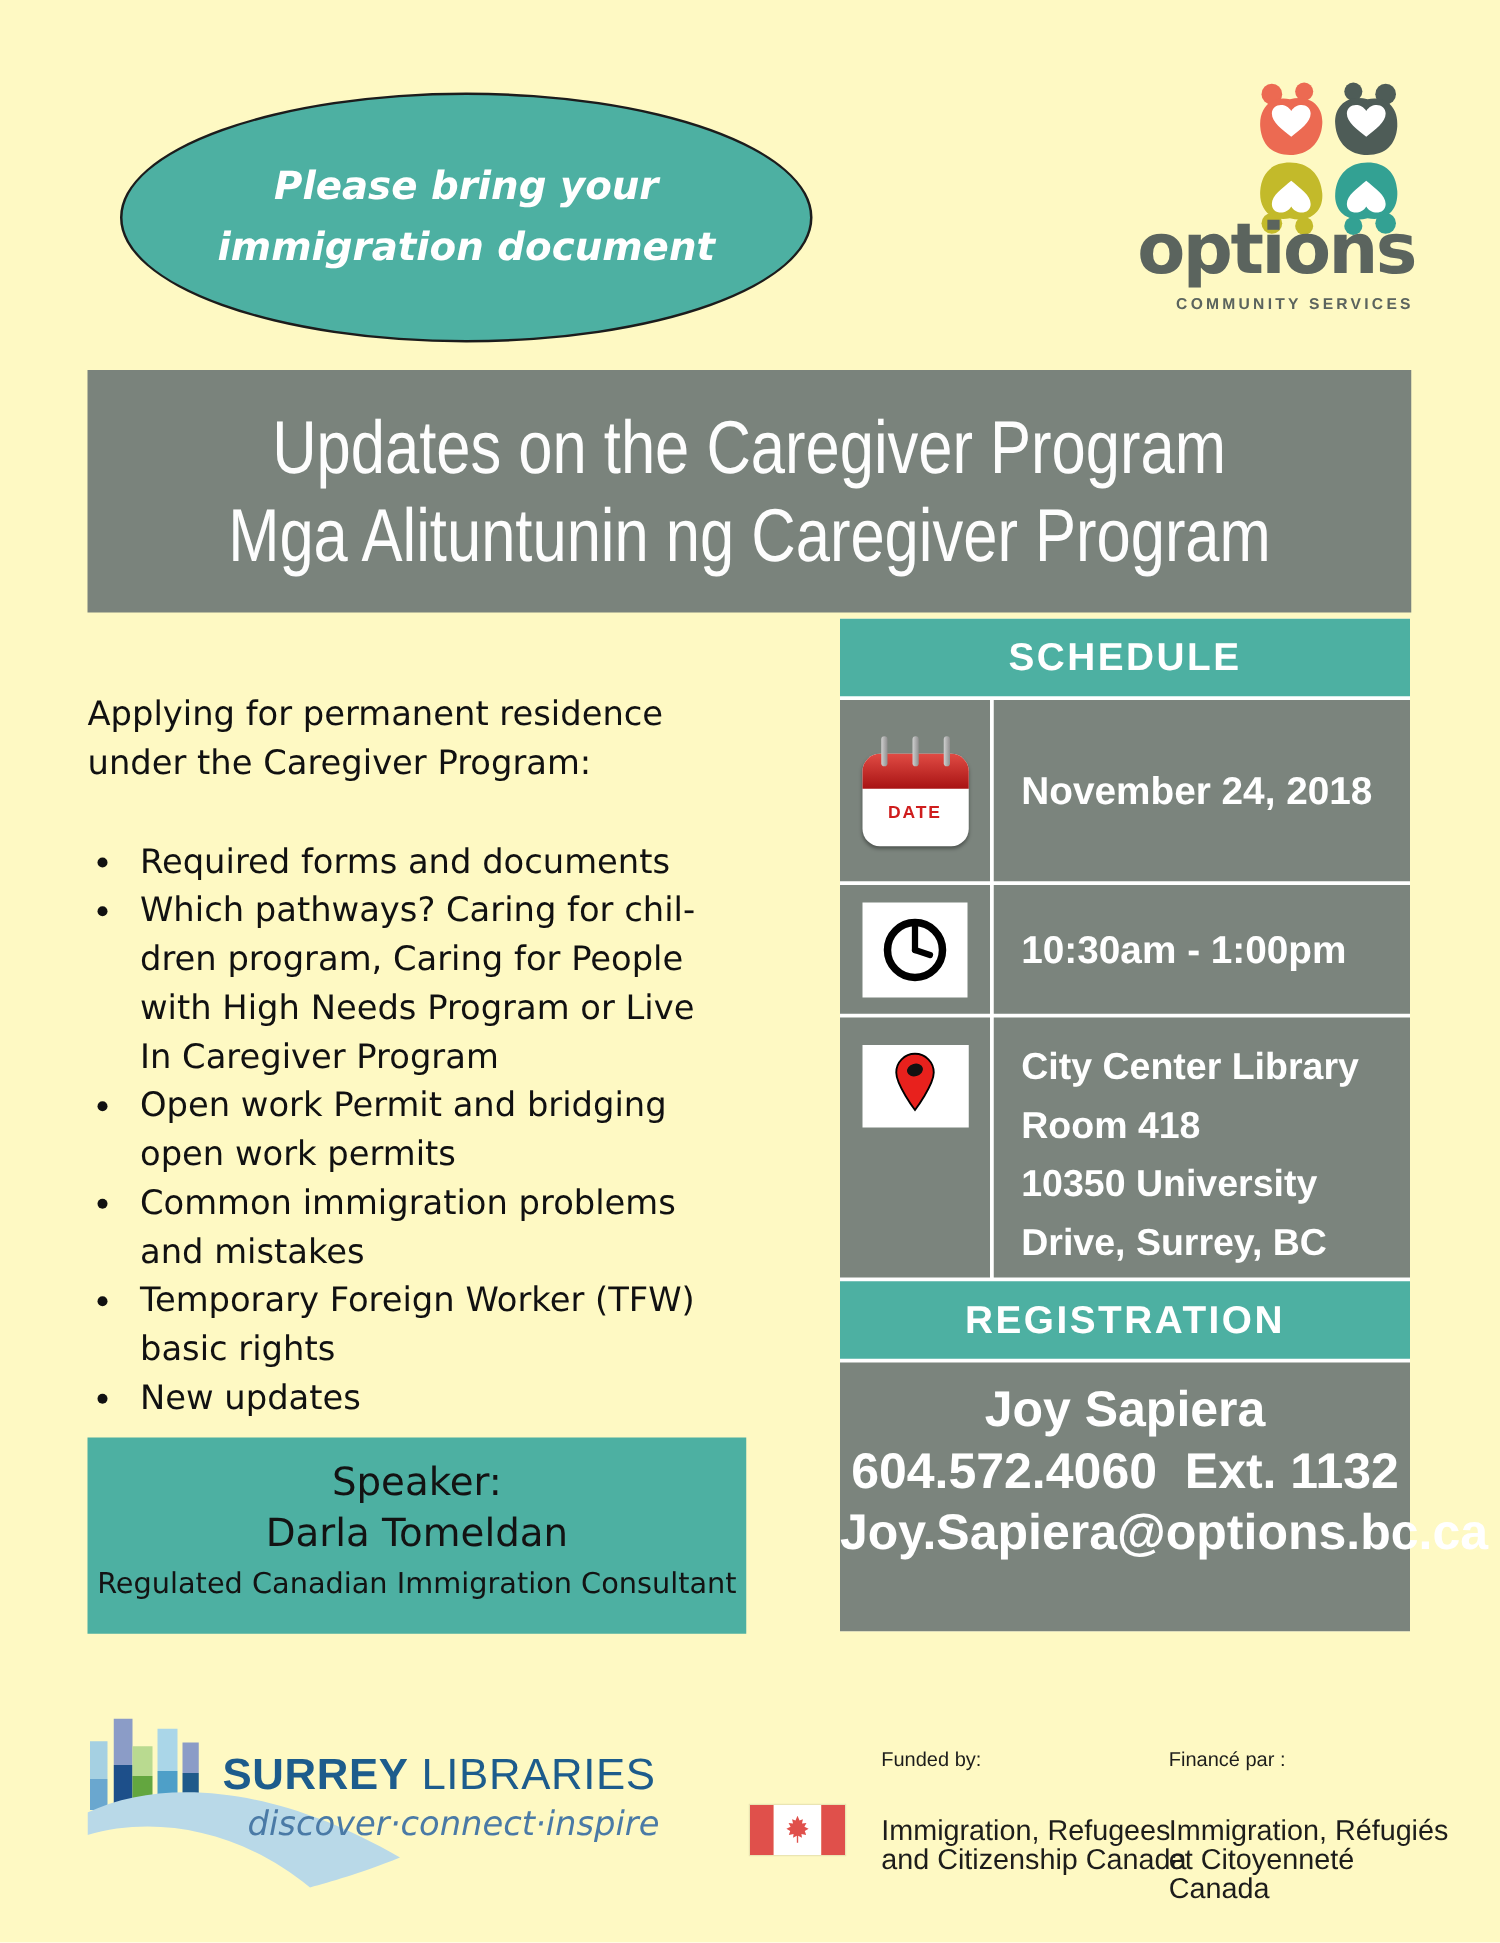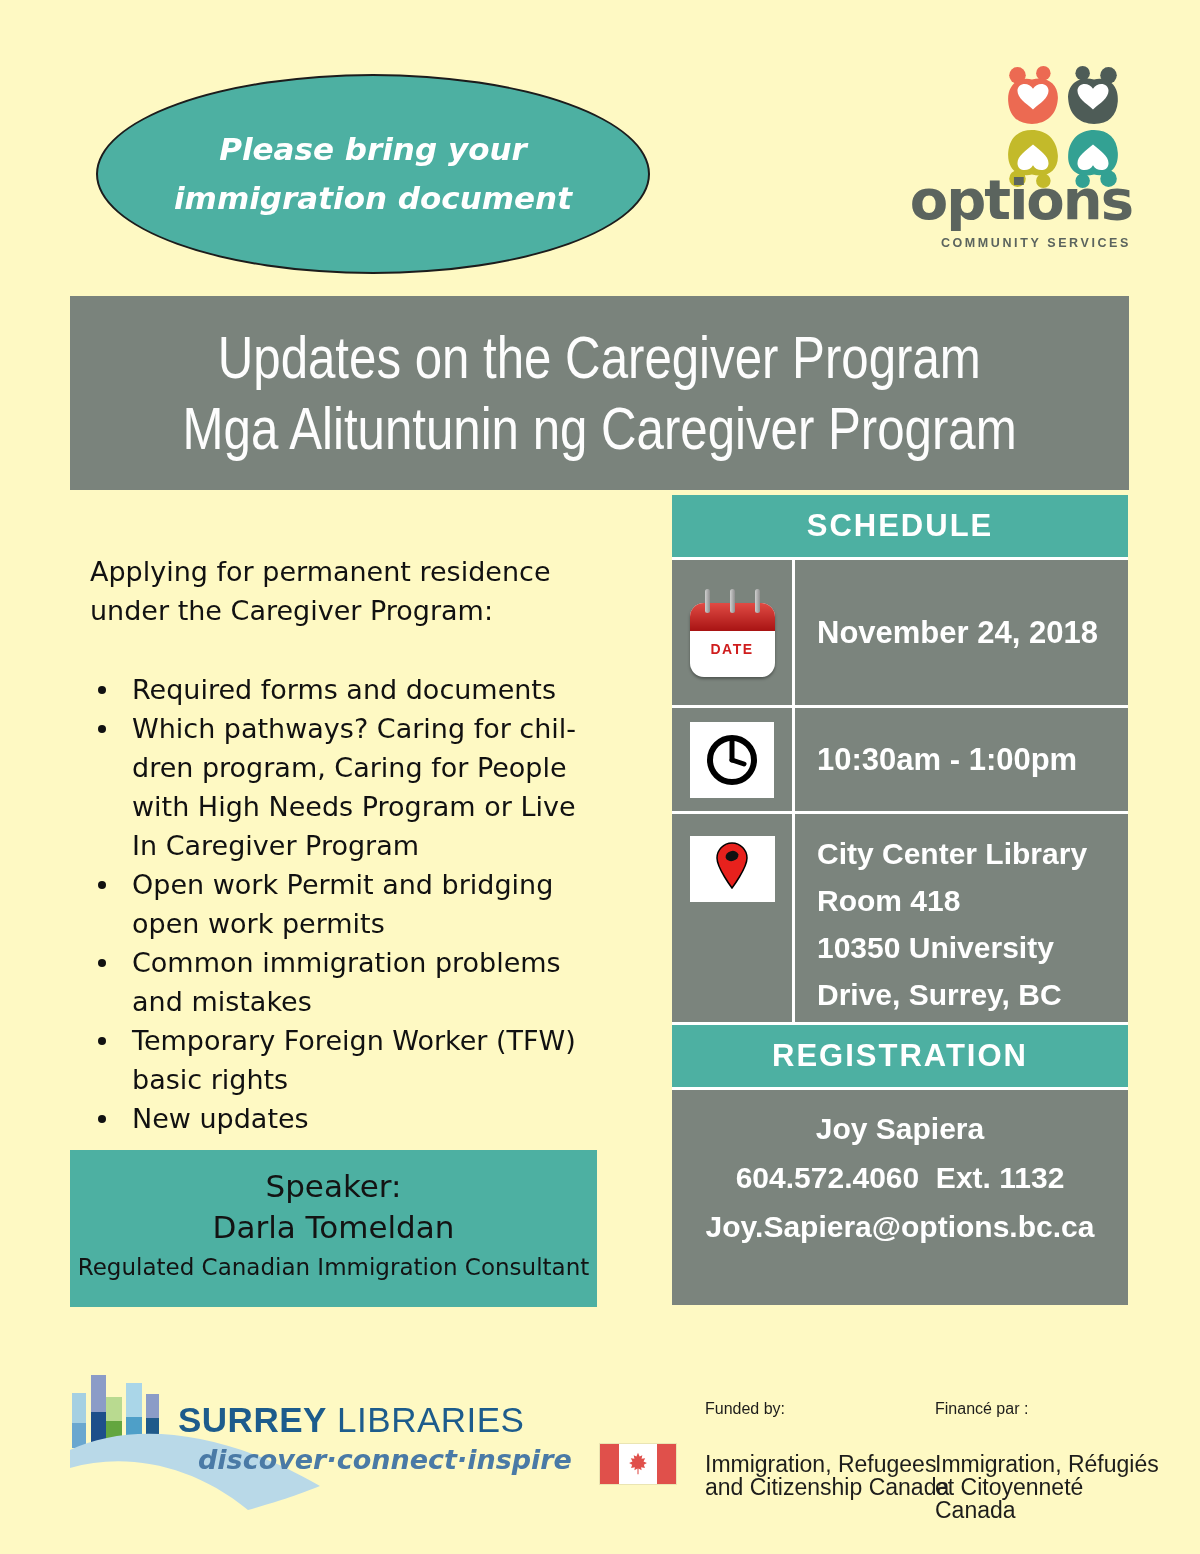--- a/index.html
+++ b/index.html
@@ -27,21 +27,21 @@
   .options-sub{position:absolute;right:1px;top:172px;font-size:12.5px;font-weight:bold;
           letter-spacing:2.6px;color:#5b645e;}
 
   
   .banner{position:absolute;left:70px;top:296px;width:1059px;height:194px;background:#7a837c;
           display:flex;flex-direction:column;align-items:center;justify-content:center;}
   .banner div{color:#fdfdfd;font-size:60px;line-height:71px;white-space:nowrap;
           transform:scaleX(0.82);}
 
   
-  .body-col{position:absolute;left:90px;top:552px;width:545px;
+  .body-col{position:absolute;left:70px;top:552px;width:545px;
           font-family:"DejaVu Sans",sans-serif;color:#111;font-size:27px;}
   .intro{margin:0 0 40px 0;line-height:39px;white-space:pre-line;}
   .bullets{list-style:none;margin:0;padding:0;}
   .bullets li{display:flex;align-items:flex-start;}
   .bdot{flex:none;width:8px;height:8px;border-radius:50%;background:#111;margin:16px 0 0 8px;}
   .btxt{margin-left:26px;line-height:39px;white-space:pre-line;}
 
   
   .schedule{position:absolute;left:637px;top:495px;width:456px;height:810px;background:#fff;
           display:flex;flex-direction:column;gap:3px;margin-left:35px;}
@@ -50,21 +50,21 @@
   .srow{flex:none;display:grid;grid-template-columns:120px 1fr;column-gap:3px;background:#fff;}
   .icell{background:#7b847d;display:flex;align-items:center;justify-content:center;}
   .tcell{background:#7b847d;color:#fff;font-weight:bold;font-size:31px;
           display:flex;flex-direction:column;justify-content:center;padding-left:22px;}
   .row-date{height:145px;}
   .row-time{height:103px;}
   .row-loc{height:208px;}
   .row-loc .icell{align-items:flex-start;padding-top:22px;}
   .row-loc .tcell{justify-content:flex-start;padding-top:16px;font-size:30px;line-height:47px;
           white-space:pre-line;}
-  .reg-info{flex:1;background:#7b847d;color:#fff;font-weight:bold;font-size:30px;line-height:49px;
+  .reg-info{flex:1;background:#7b847d;color:#fff;font-weight:bold;font-size:40px;line-height:49px;
           text-align:center;padding-top:14px;}
   .reg-info .phone{white-space:pre-wrap;}
 
   
   .cal{position:relative;width:85px;height:88px;}
   .cal-body{position:absolute;left:0;right:0;top:14px;bottom:0;background:#fff;border-radius:14px;
           box-shadow:0 2px 3px rgba(0,0,0,.35);}
   .cal-top{position:absolute;left:0;right:0;top:14px;height:28px;border-radius:14px 14px 0 0;
           background:linear-gradient(#e04b44,#a81313);}
   .ring{position:absolute;top:0;width:5px;height:24px;border-radius:3px;
@@ -91,21 +91,21 @@
   .b1{left:2px;top:21px;width:14px;height:55px;background:linear-gradient(#a5d0e2 55%,#6aa7cf 55%);}
   .b2{left:21px;top:3px;width:15px;height:71px;background:linear-gradient(#8b9cc7 52%,#1d4f8a 52%);}
   .b3{left:36px;top:25px;width:16px;height:48px;background:linear-gradient(#b9da90 50%,#63a63f 50%);}
   .b4{left:56px;top:11px;width:16px;height:61px;background:linear-gradient(#aad6e8 55%,#4e9fc8 55%);}
   .b5{left:76px;top:22px;width:13px;height:54px;background:linear-gradient(#8b9cc7 45%,#1f5a8a 45%);}
   .swoosh{position:absolute;left:0;top:58px;}
   .surrey-word{position:absolute;left:108px;top:28px;font-size:35px;color:#1d5c8c;
           letter-spacing:0.5px;white-space:nowrap;}
   .surrey-word .w1{font-weight:bold;}
   .surrey-tagline{position:absolute;left:128px;top:72px;font-family:"DejaVu Sans",sans-serif;
-          font-style:italic;font-size:27px;color:#4a7aa6;font-weight:bold;}
+          font-style:italic;font-size:27px;color:#4a7aa6;}
 
   
   .funding{position:absolute;left:580px;top:1378px;width:580px;height:140px;color:#1d1d1b;}
   .flabel{position:absolute;top:22px;font-size:16px;}
   .flabel-en{left:125px;} .flabel-fr{left:355px;}
   .ftext{position:absolute;top:75px;font-size:23px;line-height:23px;white-space:pre-line;}
   .ftext-en{left:125px;} .ftext-fr{left:355px;}
   .flag{position:absolute;left:20px;top:66px;width:76px;height:40px;display:flex;
           box-shadow:0 0 0 1px rgba(0,0,0,0.08);}
   .flag .fr{width:19px;background:#e0504b;}

